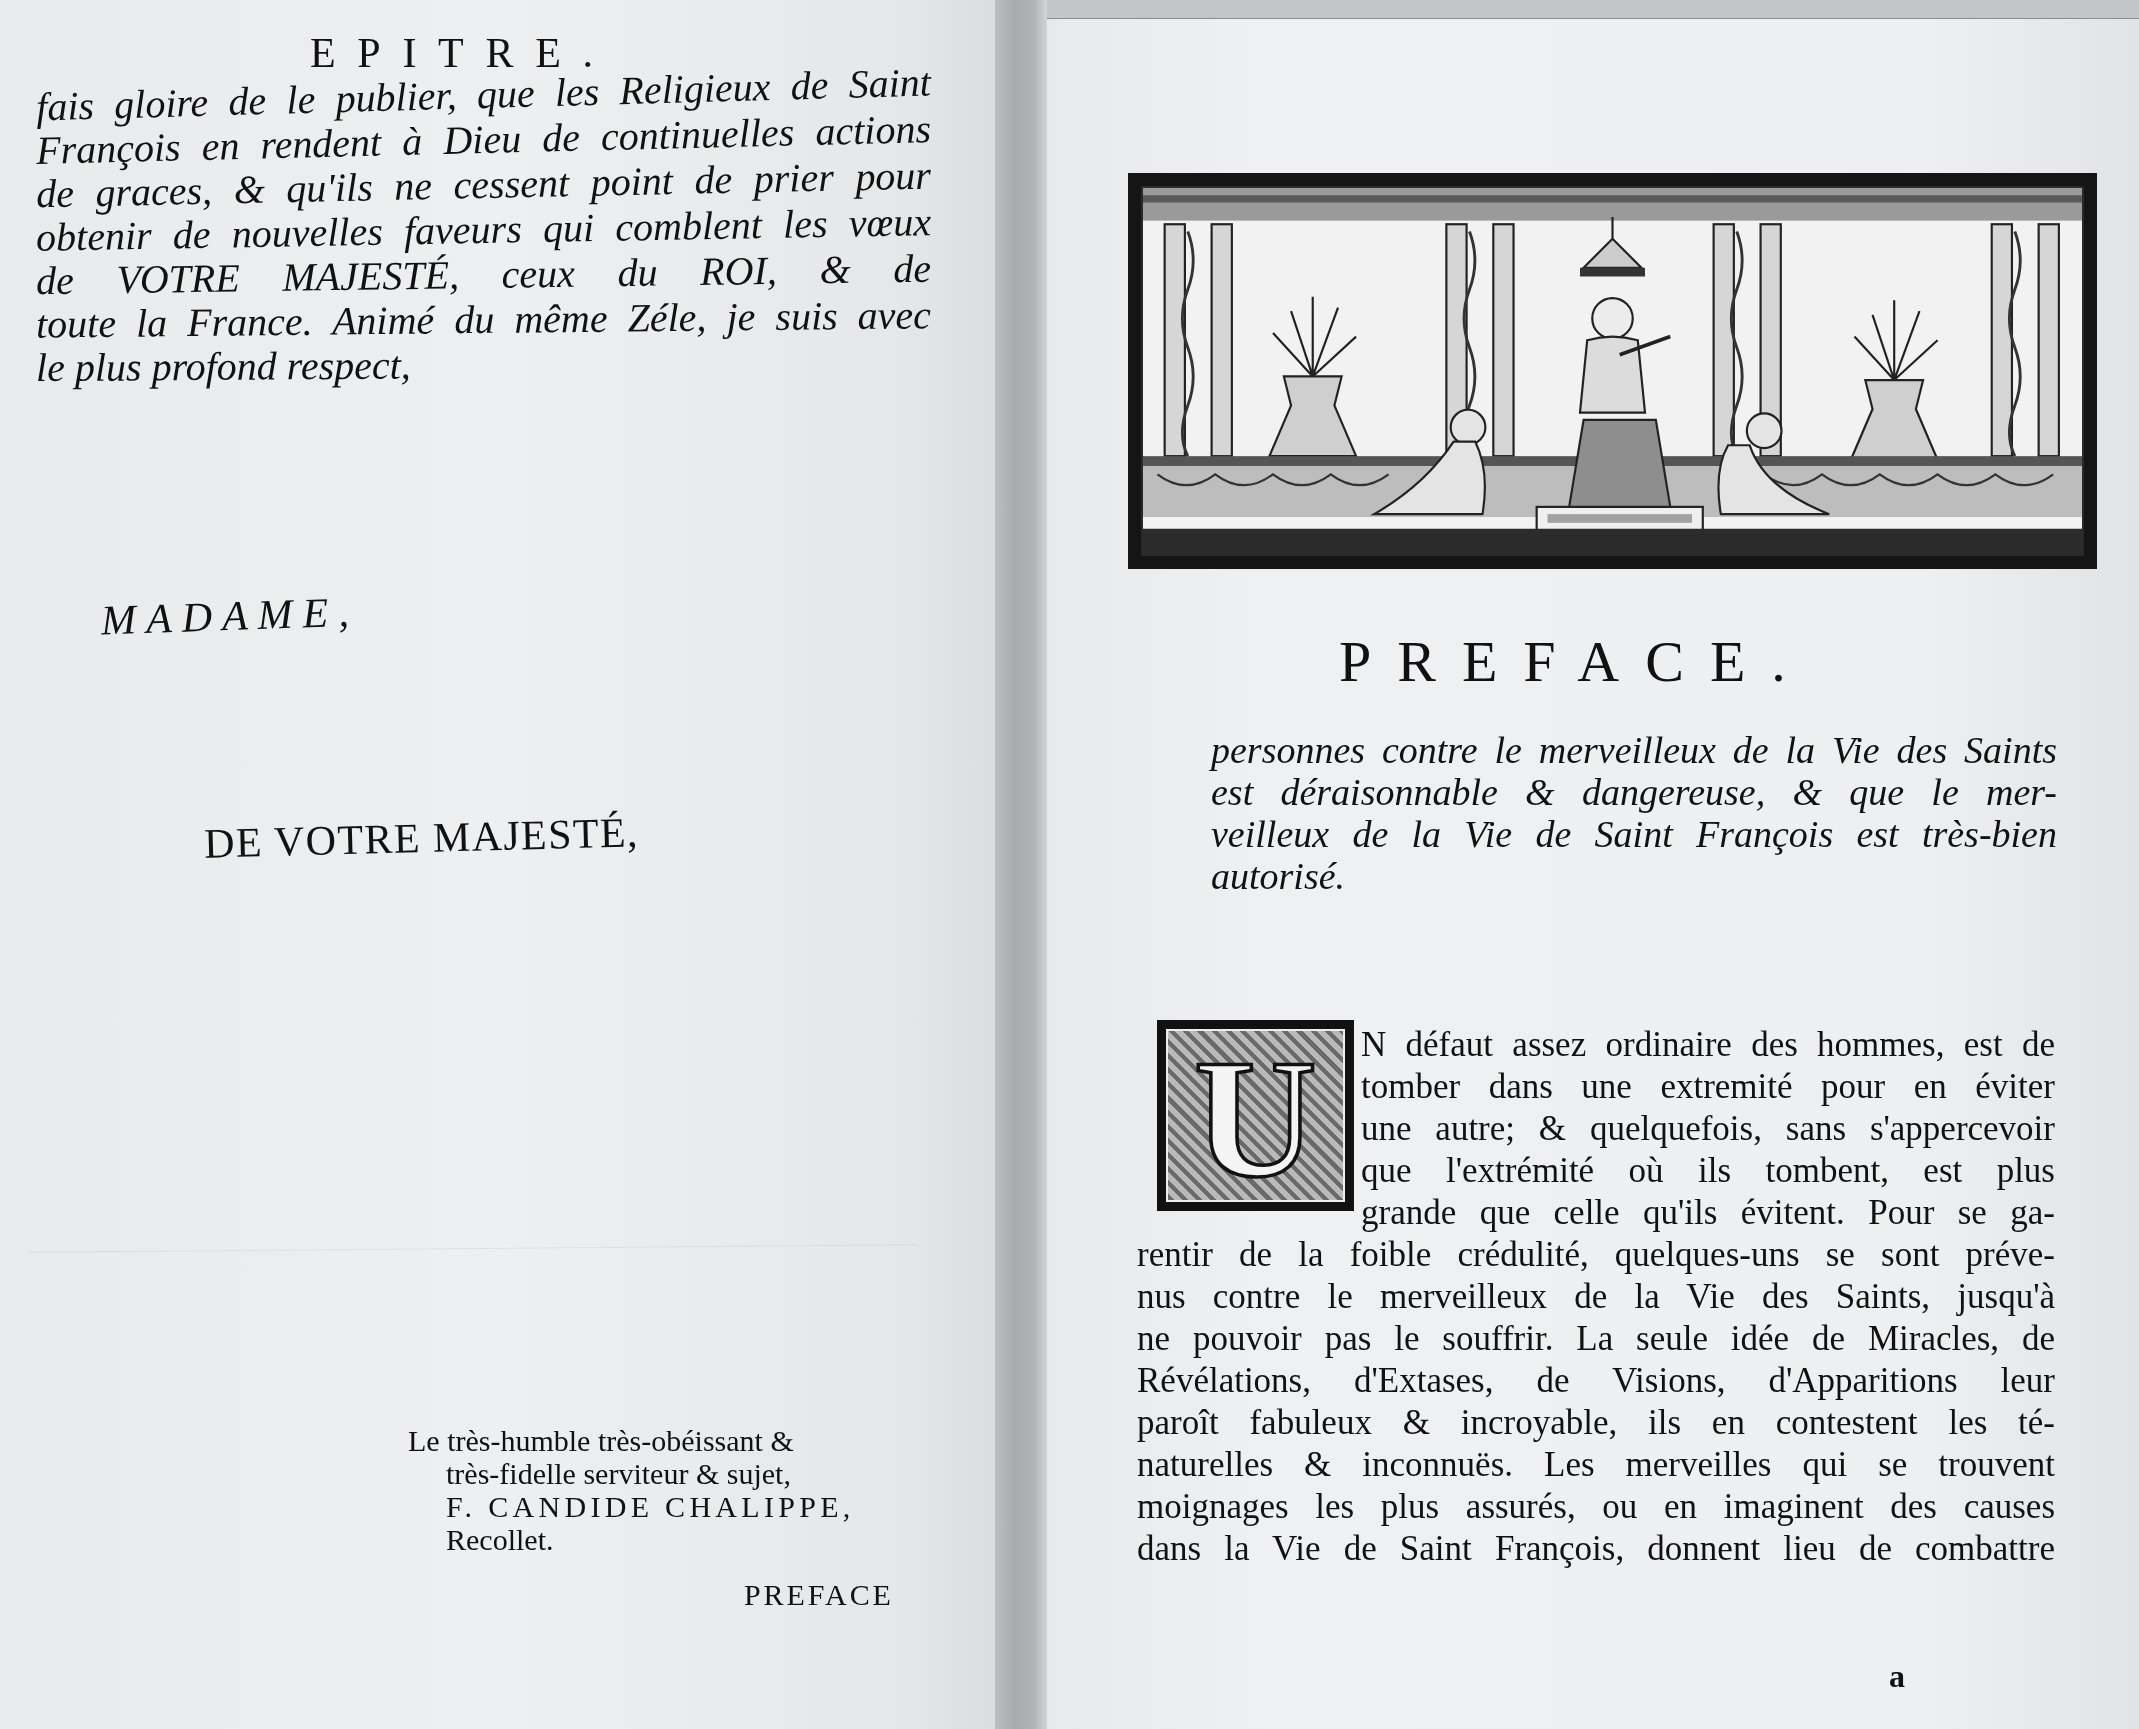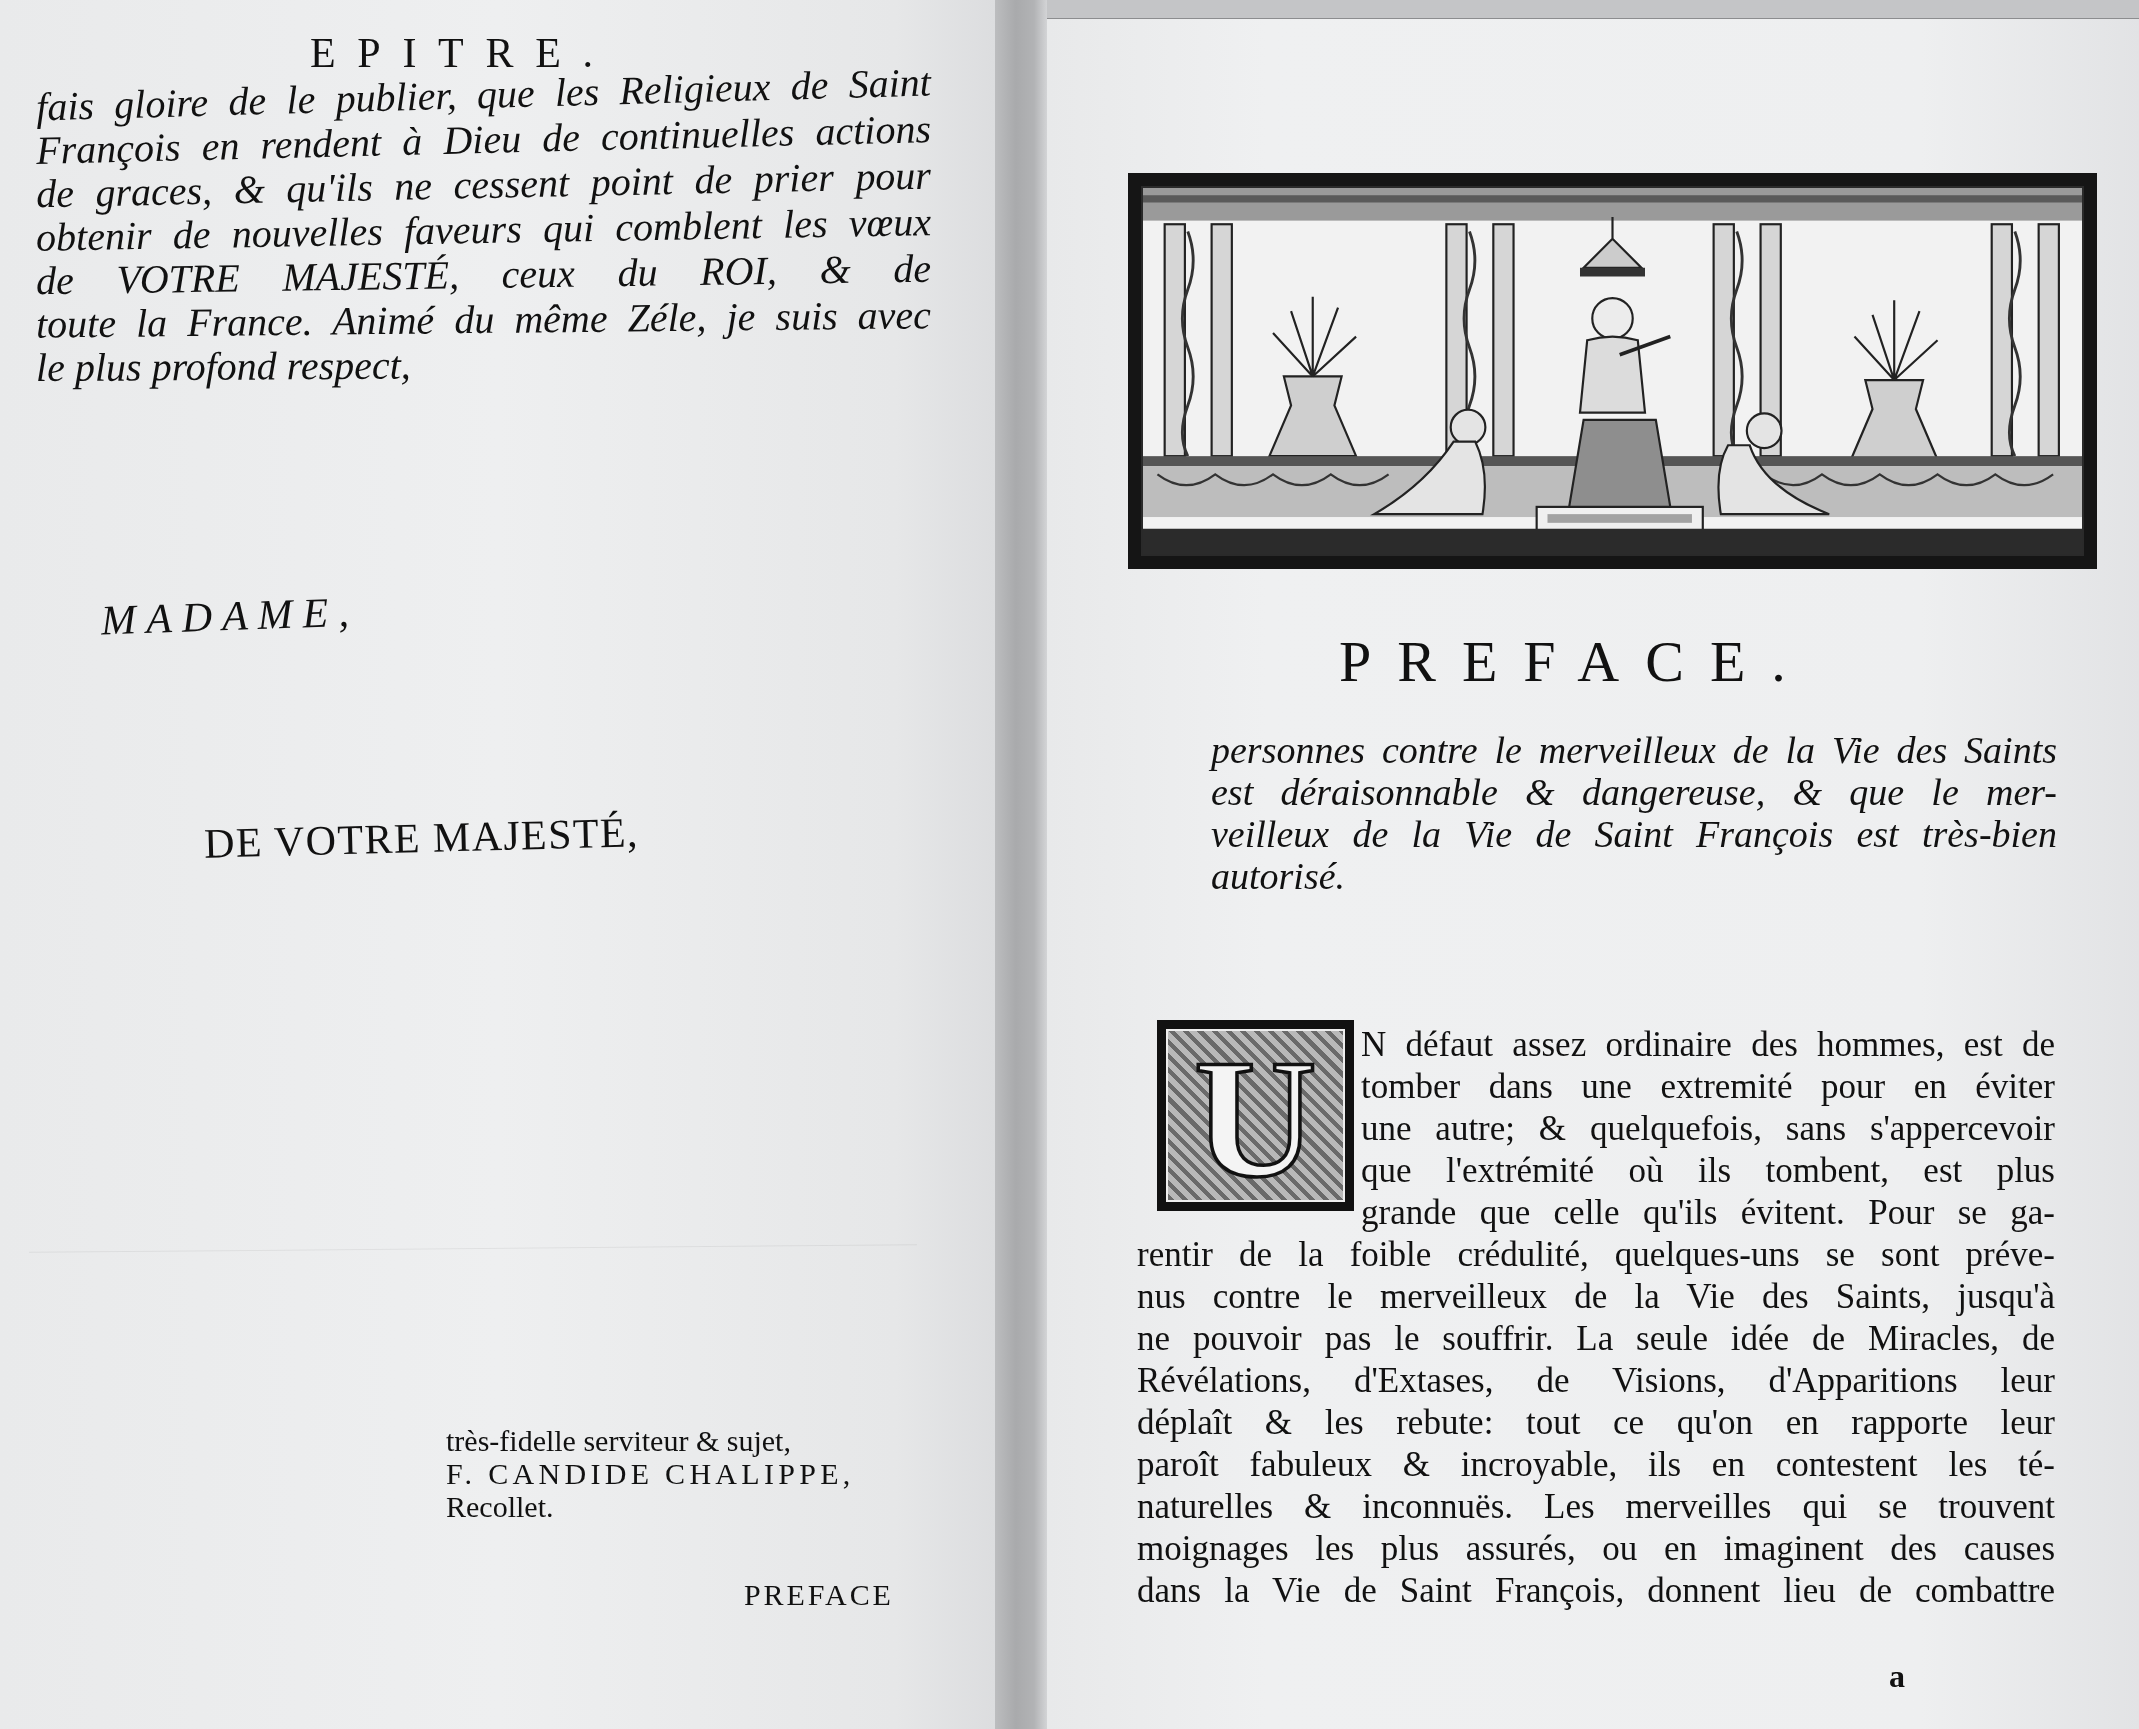--- a/index.html
+++ b/index.html
@@ -132,20 +132,21 @@
   <span class="line">de VOTRE MAJESTÉ, ceux du ROI, &amp; de</span>
   <span class="line">toute la France. Animé du même Zéle, je suis avec</span>
   <span class="line last">le plus profond respect,</span>
 </div>
 
 <div class="salutation">MADAME,</div>
 <div class="closing">DE VOTRE MAJESTÉ,</div>
 <div class="rule-faint"></div>
 
 <div class="signature">
+  <span class="line">Le très-humble très-obéissant &amp;</span>
   <span class="line indent">très-fidelle serviteur &amp; sujet,</span>
   <span class="line indent smallcaps">F. CANDIDE CHALIPPE,</span>
   <span class="line indent">Recollet.</span>
 </div>
 <div class="catchword">PREFACE</div>
 
 <div class="engraving">
   <div class="engraving-inner">
     <svg viewBox="0 0 1300 505" preserveAspectRatio="none">
 
@@ -226,21 +227,20 @@
 <div class="body-text">
   <span class="line short">N défaut assez ordinaire des hommes, est de</span>
   <span class="line short">tomber dans une extremité pour en éviter</span>
   <span class="line short">une autre; &amp; quelquefois, sans s'appercevoir</span>
   <span class="line short">que l'extrémité où ils tombent, est plus</span>
   <span class="line short">grande que celle qu'ils évitent. Pour se ga-</span>
   <span class="line">rentir de la foible crédulité, quelques-uns se sont préve-</span>
   <span class="line">nus contre le merveilleux de la Vie des Saints, jusqu'à</span>
   <span class="line">ne pouvoir pas le souffrir. La seule idée de Miracles, de</span>
   <span class="line">Révélations, d'Extases, de Visions, d'Apparitions leur</span>
-  <span class="line">déplaît &amp; les rebute: tout ce qu'on en rapporte leur</span>
   <span class="line">paroît fabuleux &amp; incroyable, ils en contestent les té-</span>
   <span class="line">naturelles &amp; inconnuës. Les merveilles qui se trouvent</span>
   <span class="line">moignages les plus assurés, ou en imaginent des causes</span>
   <span class="line">dans la Vie de Saint François, donnent lieu de combattre</span>
 </div>
 
 <div class="page-signature">a</div>
 
 
 </body></html>

